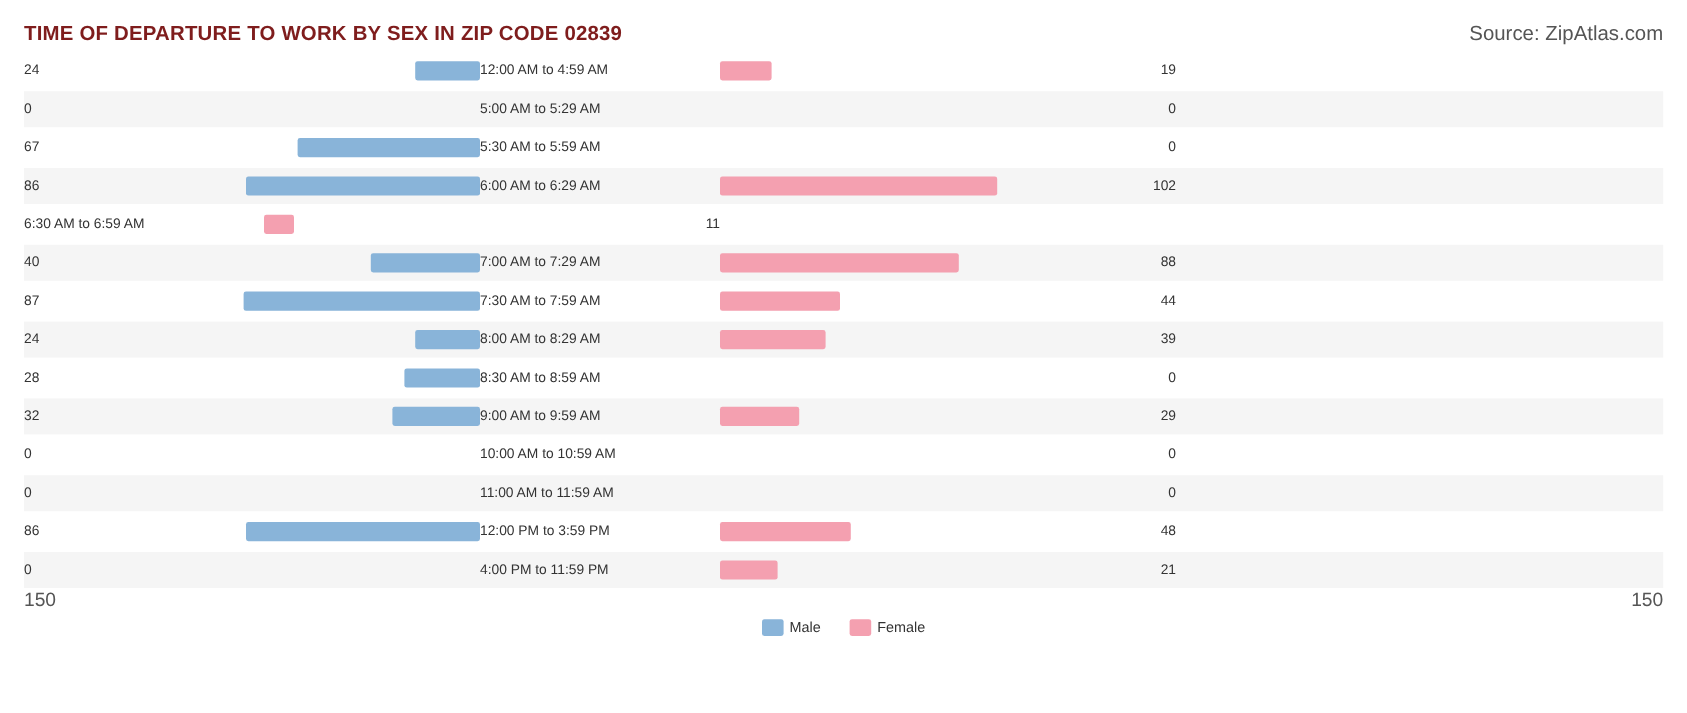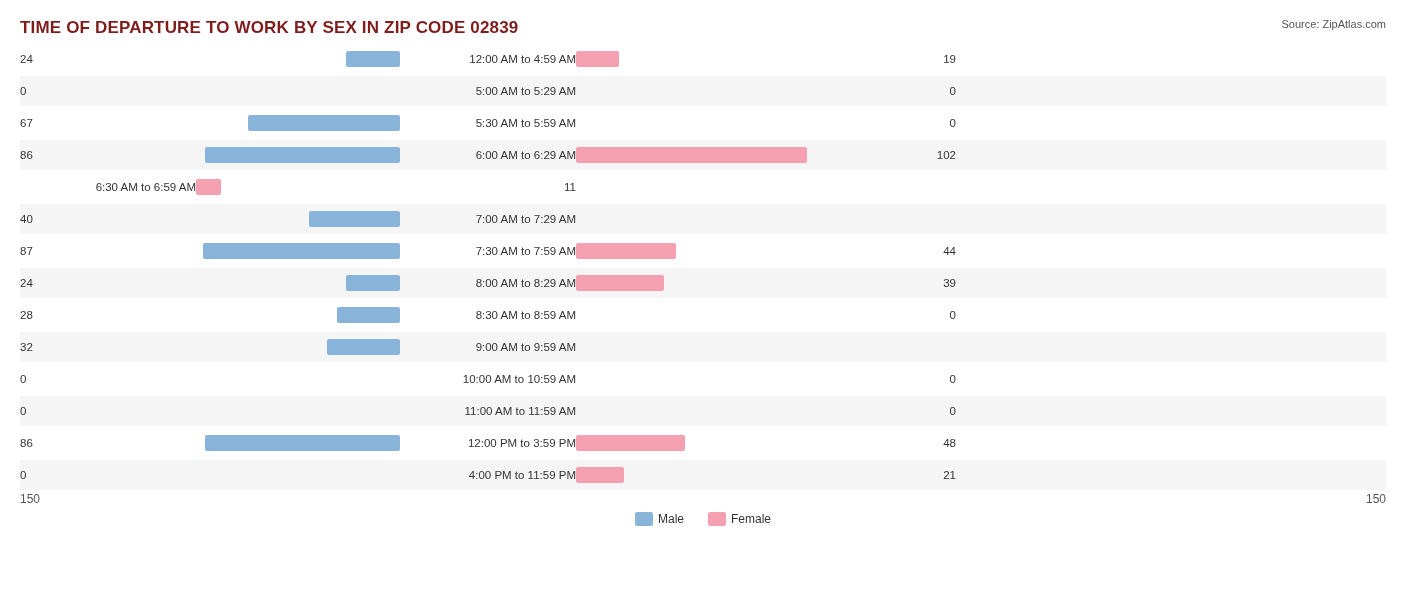--- a/index.html
+++ b/index.html
@@ -21,21 +21,21 @@
       font-size: 17px;
       font-weight: bold;
       color: #7f1d1d;
       margin-bottom: 6px;
       letter-spacing: 0.01em;
     }
     .source-text {
       position: absolute;
       top: 18px;
       right: 20px;
-      font-size: 11px;
+      font-size: 17px;
       color: #555;
     }
     .chart-area {
       position: relative;
       width: 100%;
       height: calc(100% - 60px);
     }
     .bar-row {
       display: flex;
       align-items: center;
@@ -57,22 +57,22 @@
     }
     .right-section {
       width: 380px;
       display: flex;
       align-items: center;
       padding-left: 6px;
       position: relative;
       height: 100%;
     }
     .label-center {
-      width: 176px;
-      text-align: right;
+      width: 200px;
+      text-align: left;
       font-size: 11.5px;
       color: #333;
       flex-shrink: 0;
       z-index: 2;
     }
     .bar-male {
       height: 16px;
       background: #89b4d9;
       border-radius: 2px;
       position: absolute;
@@ -115,21 +115,21 @@
     }
     .legend-swatch {
       width: 18px;
       height: 14px;
       border-radius: 2px;
     }
     .axis-labels {
       display: flex;
       justify-content: space-between;
       padding: 0 0;
-      font-size: 12px;
+      font-size: 16px;
       color: #555;
       margin-top: 0;
       align-items: flex-end;
     }
     .rows-wrapper {
       width: 100%;
     }
   </style>
 </head>
 <body>
@@ -187,20 +187,24 @@
             <div class="bar-female" style="width: 24.9333px;"></div>
             <span class="val-right">11</span>
           </div>
         </div>
         <div class="bar-row striped">
           <div class="left-section">
             <span class="val-left">40</span>
             <div class="bar-male" style="width: 90.6667px;"></div>
           </div>
           <div class="label-center">7:00 AM to 7:29 AM</div>
+          <div class="right-section">
+            <div class="bar-female" style="width: 199.467px;"></div>
+            <span class="val-right">88</span>
+          </div>
         </div>
         <div class="bar-row">
           <div class="left-section">
             <span class="val-left">87</span>
             <div class="bar-male" style="width: 197.2px;"></div>
           </div>
           <div class="label-center">7:30 AM to 7:59 AM</div>
           <div class="right-section">
             <div class="bar-female" style="width: 99.7333px;"></div>
             <span class="val-right">44</span>
@@ -226,20 +230,24 @@
           <div class="right-section">
             <span class="val-right">0</span>
           </div>
         </div>
         <div class="bar-row striped">
           <div class="left-section">
             <span class="val-left">32</span>
             <div class="bar-male" style="width: 72.5333px;"></div>
           </div>
           <div class="label-center">9:00 AM to 9:59 AM</div>
+          <div class="right-section">
+            <div class="bar-female" style="width: 65.7333px;"></div>
+            <span class="val-right">29</span>
+          </div>
         </div>
         <div class="bar-row">
           <div class="left-section">
             <span class="val-left">0</span>
           </div>
           <div class="label-center">10:00 AM to 10:59 AM</div>
           <div class="right-section">
             <span class="val-right">0</span>
           </div>
         </div>

